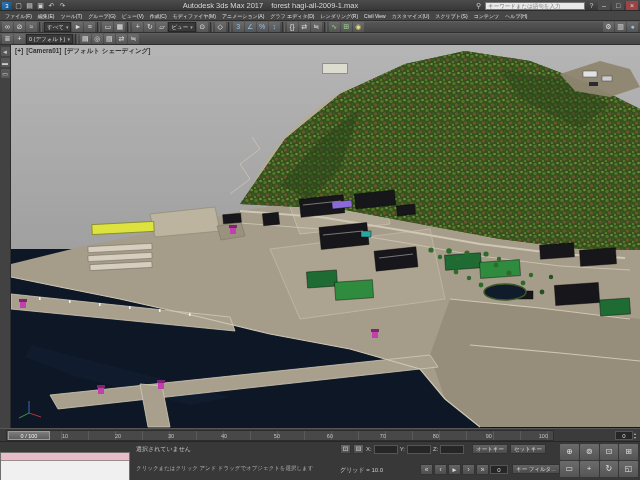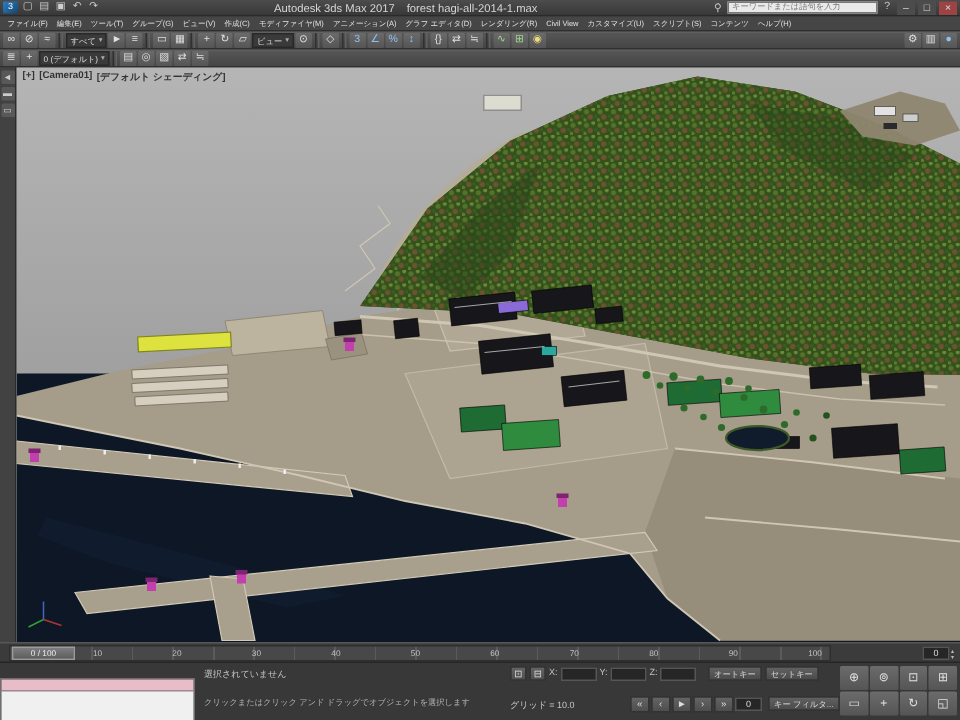--- a/index.html
+++ b/index.html
@@ -1,21 +1,21 @@
 <!DOCTYPE html>
 <html style="--water: #0d1726; --ground: #a59c89; --wall: #cfc7b4; --forest-base: #33501d; --forest-dot1: #55742a; --forest-dot2: #6e8c36; --forest-dot3: #6d5330; --roof-black: #17171b; --roof-green: #1e6b34; --roof-green2: #2f8c3f; --selection-yellow: #dde23f; --gate-magenta: #c43fae; --pond: #101c2b; --tree-green: #2e6b2b;"><head>
 <meta charset="utf-8">
 <style>
   *{margin:0;padding:0;box-sizing:border-box}
   html,body{width:640px;height:480px;overflow:hidden}
   body{font-family:"Liberation Sans","DejaVu Sans",sans-serif;background:#2f2f2f;}
   .app{position:relative;width:640px;height:480px;background:#3d3d3d;color:#ddd}
 
   
-  .titlebar{position:absolute;top:0;left:0;right:0;height:11px;background:linear-gradient(#4c4c4c,#383838);display:flex;align-items:center;padding:0 2px;gap:2px;border-bottom:1px solid #2a2a2a}
+  .titlebar{position:absolute;top:0;left:0;right:0;height:11px;background:linear-gradient(#4c4c4c,#383838);display:flex;align-items:flex-end;padding:0 2px;gap:2px;border-bottom:1px solid #2a2a2a}
   .logo{width:10px;height:8px;background:linear-gradient(135deg,#2d7dc4,#14466e);border-radius:1px;color:#fff;font-size:6px;display:flex;align-items:center;justify-content:center;flex:none}
   .qa{width:9px;height:8px;color:#cfcfcf;font-size:7px;line-height:8px;text-align:center;flex:none}
   .title-center{flex:1;display:flex;justify-content:center;gap:8px;color:#d6d6d6;font-size:7.5px;white-space:nowrap;overflow:hidden}
   .search{width:100px;height:8px;background:#e9e9e9;border:1px solid #777;font-size:5.5px;color:#444;padding:0 2px;flex:none}
   .srch-i{font-size:7px;color:#ccc;width:9px;text-align:center;flex:none}
   .winbtn{width:12px;height:9px;color:#ddd;font-size:7px;text-align:center;line-height:9px;background:#4c4c4c;flex:none}
   .winbtn.close{background:#9c4444}
 
   
   .menubar{position:absolute;top:11px;left:0;right:0;height:10px;background:#464646;display:flex;align-items:center;gap:4px;padding:0 4px;font-size:5px;color:#e2e2e2;white-space:nowrap;border-bottom:1px solid #2e2e2e}
@@ -76,21 +76,21 @@
 
   <div class="titlebar">
     <span class="logo">3</span>
     <span class="qa">▢</span>
     <span class="qa">▤</span>
     <span class="qa">▣</span>
     <span class="qa">↶</span>
     <span class="qa">↷</span>
     <div class="title-center">
       <span>Autodesk 3ds Max 2017</span>
-      <span>forest hagi-all-2014-1.max</span>
+      <span>forest hagi-all-2009-1.max</span>
     </div>
     <span class="srch-i">⚲</span>
     <input class="search" placeholder="キーワードまたは語句を入力" style="">
     <span class="qa">?</span>
     <span class="winbtn">–</span>
     <span class="winbtn">□</span>
     <span class="winbtn close">×</span>
   </div>
 
   <div class="menubar">

